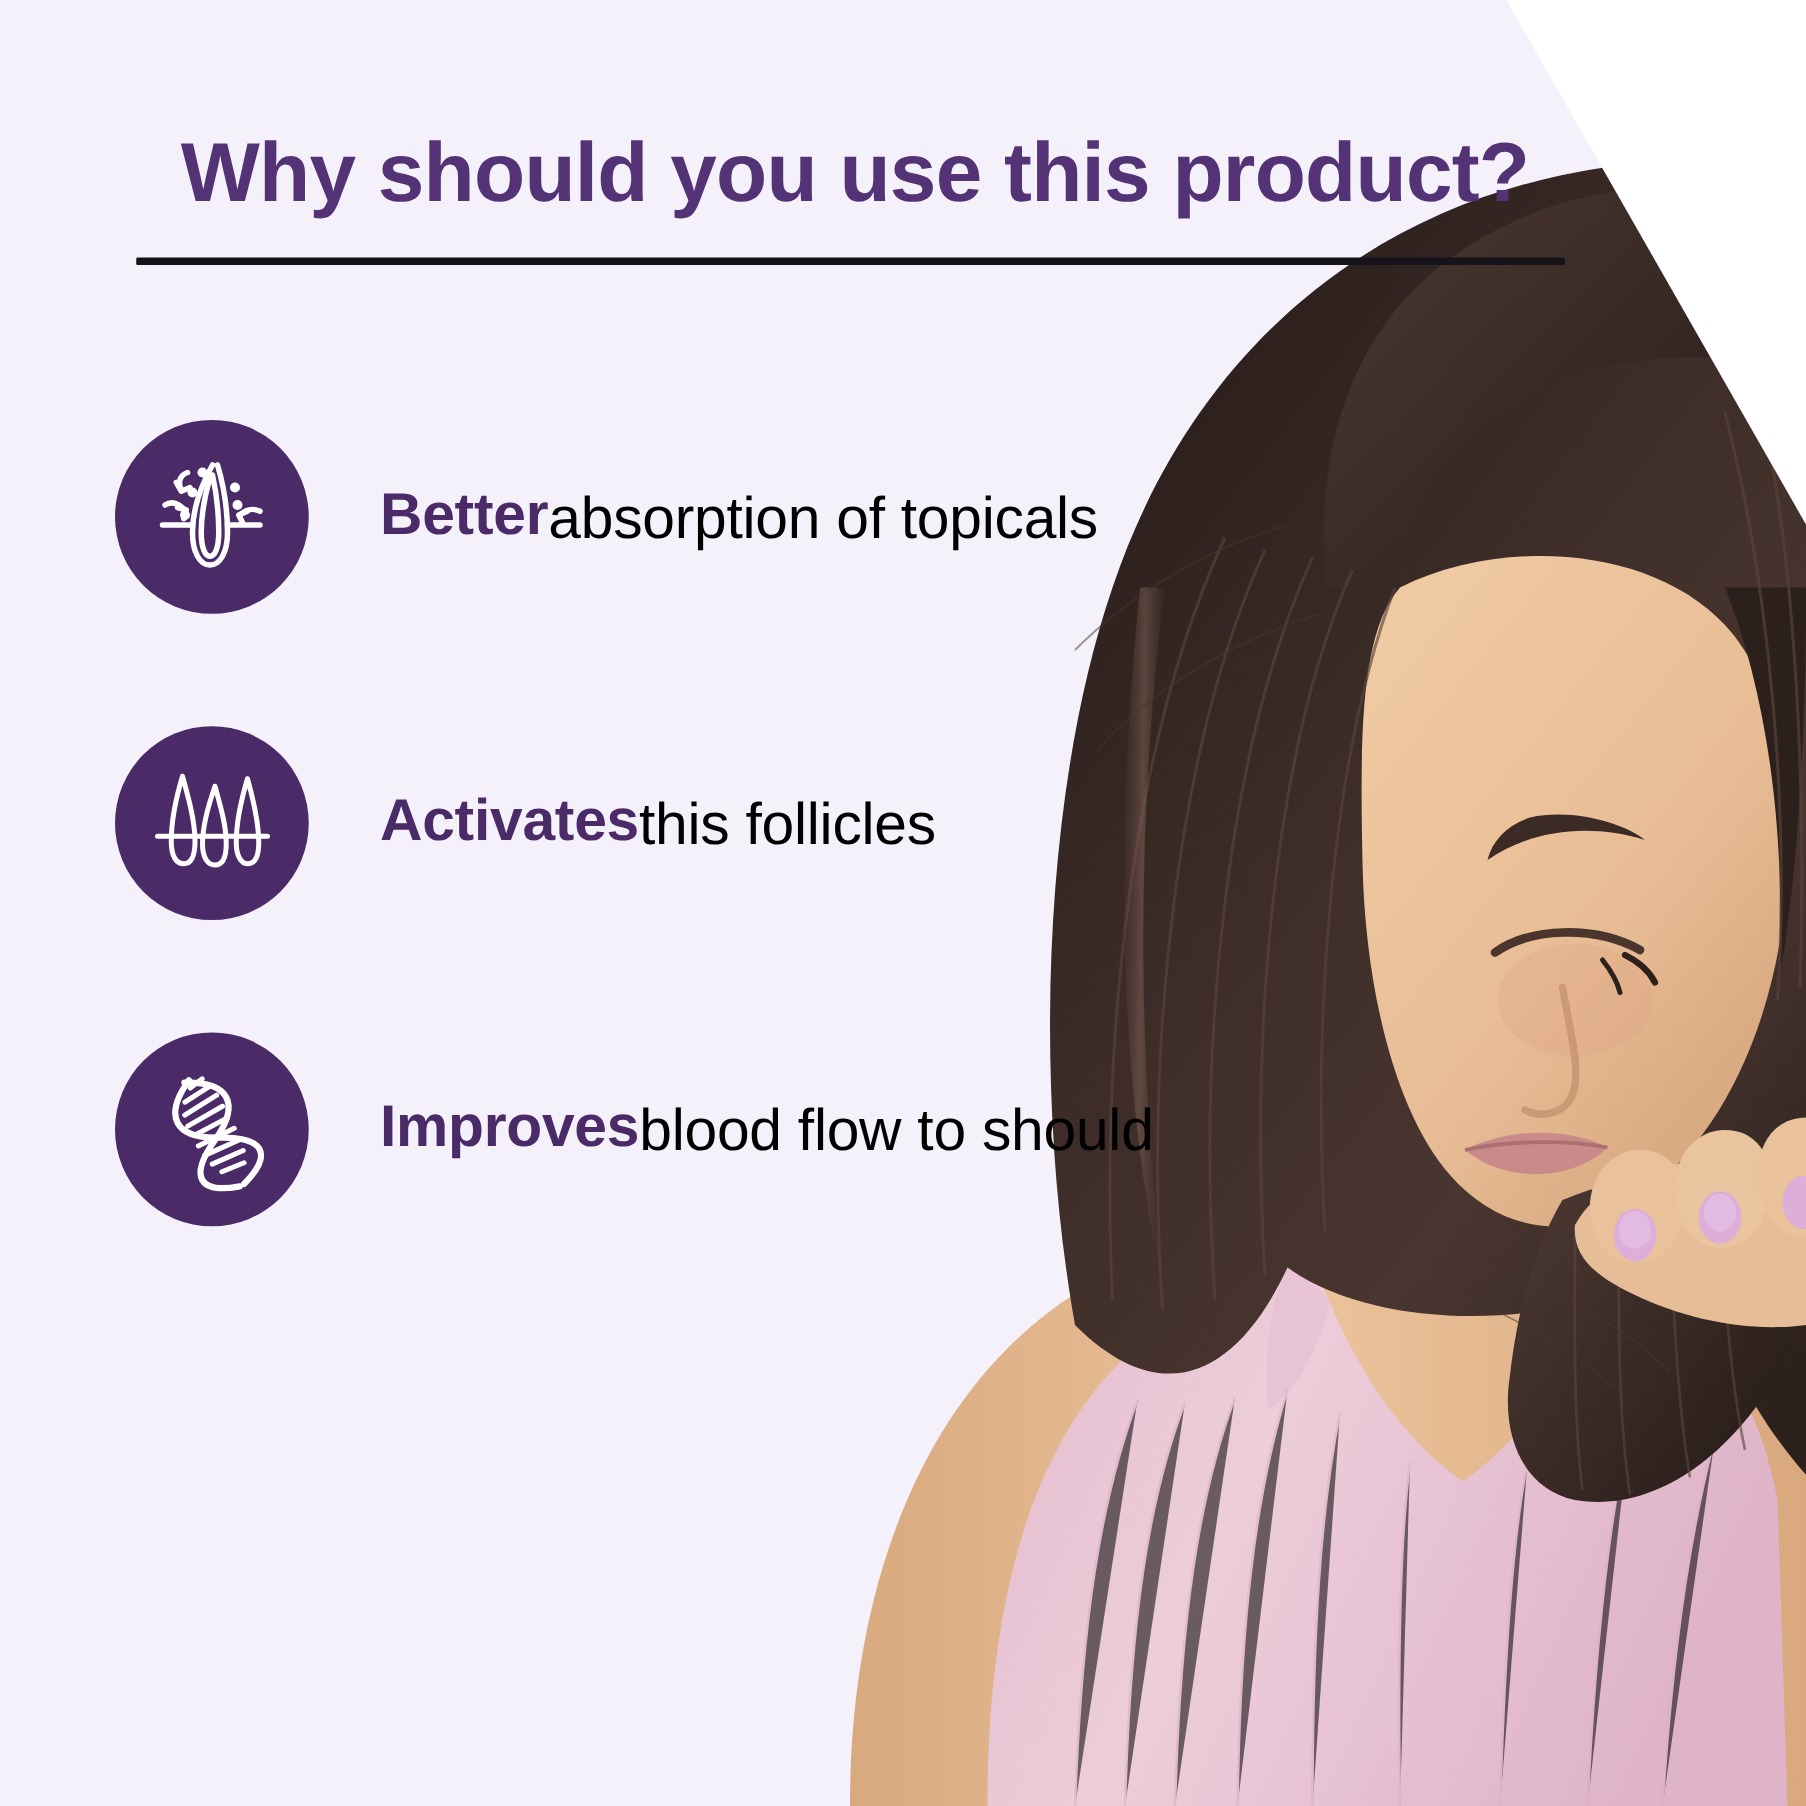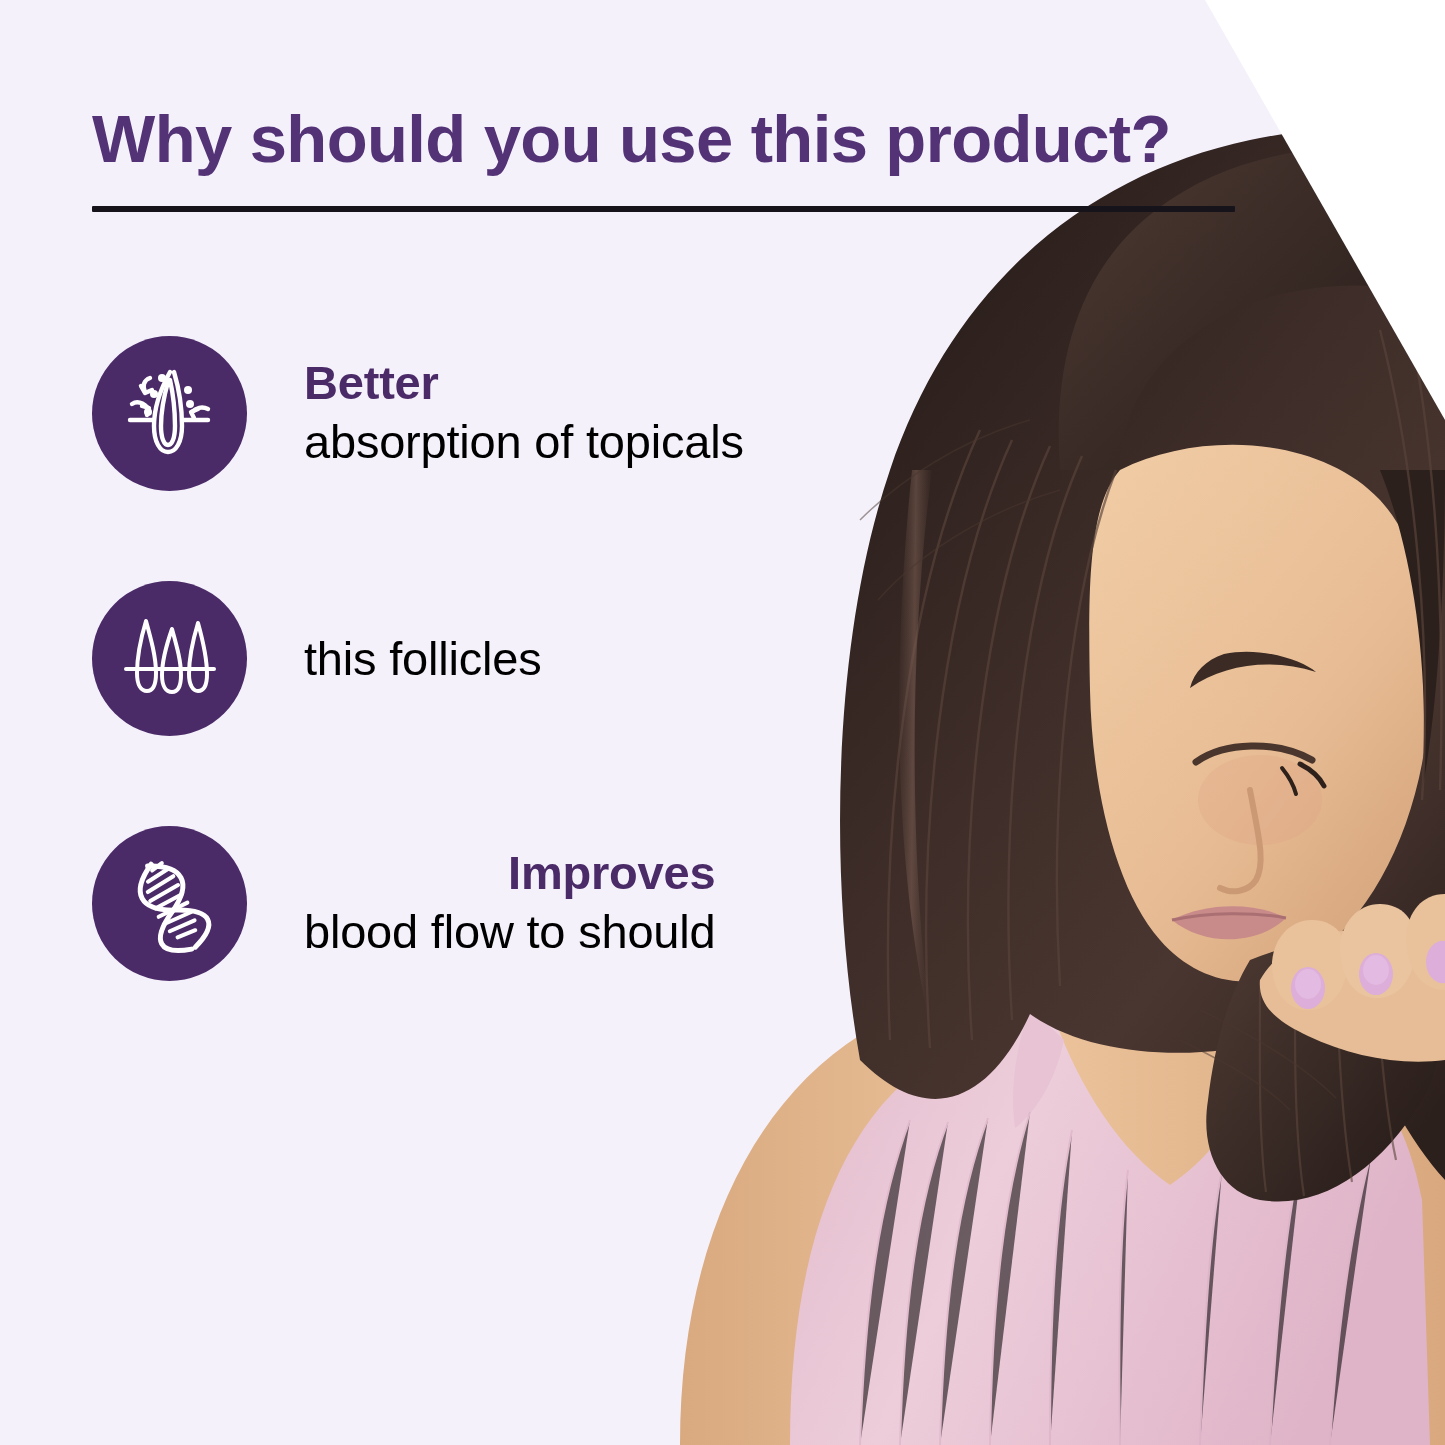--- a/index.html
+++ b/index.html
@@ -26,24 +26,25 @@
     height: 420px;
     background: #ffffff;
     clip-path: polygon(100% 0, 100% 100%, 0 0);
     z-index: 3;
     pointer-events: none;
   }
 
   
   .heading-block {
     position: absolute;
-    left: 92px;
+    left: 109px;
     top: 100px;
     width: 1150px;
     z-index: 5;
+    text-align: center;
   }
   .heading-title {
     margin: 0;
     font-size: 67px;
     line-height: 78px;
     font-weight: bold;
     letter-spacing: -0.6px;
     color: #533276;
     white-space: nowrap;
   }
@@ -78,21 +79,21 @@
     background: #4b2a68;
     display: flex;
     align-items: center;
     justify-content: center;
   }
   .benefit-icon svg { display: block; }
 
   .benefit-text {
     margin-left: 57px;
     display: flex;
-    flex-direction: column;
+    flex-direction: row;
     justify-content: center;
   }
   .benefit-lead {
     font-size: 47px;
     line-height: 56px;
     font-weight: bold;
     color: #4b2a68;
     letter-spacing: -0.2px;
     white-space: nowrap;
   }
@@ -316,20 +317,21 @@
 
             <path d="M28 14 C22 34 19 52 19 66 C19 78 23 84 29 84 C35 84 38 78 38 66 C38 50 33 32 28 14 Z"></path>
 
             <path d="M54 22 C47 42 44 56 44 68 C44 79 48 85 54 85 C60 85 63 79 63 68 C63 54 59 40 54 22 Z"></path>
 
             <path d="M80 16 C74 36 71 54 71 67 C71 78 75 84 80 84 C86 84 89 78 89 67 C89 52 85 34 80 16 Z"></path>
           </g>
         </svg>
       </div>
       <div class="benefit-text">
+        <span class="benefit-lead">Activates</span>
         <span class="benefit-detail">this follicles</span>
       </div>
     </div>
 
     <div class="benefit-row">
       <div class="benefit-icon">
         <svg width="108" height="108" viewBox="0 0 108 108" xmlns="http://www.w3.org/2000/svg">
           <g transform="rotate(-28 54 54)">
             <g fill="none" stroke="#ffffff" stroke-width="5" stroke-linecap="round">
 

